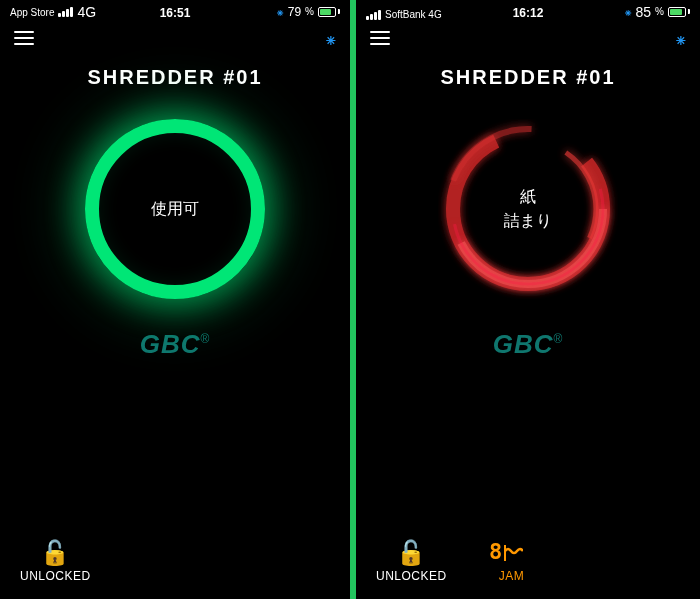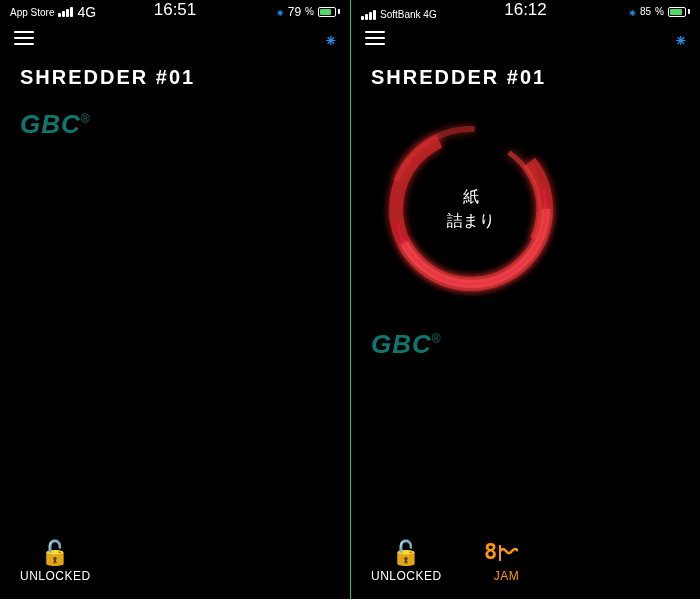--- a/index.html
+++ b/index.html
@@ -16,21 +16,21 @@
       width: 350px;
       height: 599px;
       background: #000;
       display: flex;
       flex-direction: column;
       position: relative;
       overflow: hidden;
     }
 
     .phone-panel + .phone-panel {
-      border-left: 1px solid #22c55e;
+      border-left: 6px solid #22c55e;
     }
 
     
     .status-bar {
       height: 20px;
       display: flex;
       align-items: flex-end;
       justify-content: space-between;
       padding: 0 10px;
       font-size: 10px;
@@ -42,22 +42,22 @@
       display: flex;
       align-items: center;
       gap: 4px;
       font-size: 10px;
     }
 
     .status-center {
       position: absolute;
       left: 50%;
       transform: translateX(-50%);
-      font-size: 17px;
-      font-weight: 400;
+      font-size: 12px;
+      font-weight: 700;
     }
 
     .status-right {
       display: flex;
       align-items: center;
       gap: 4px;
       font-size: 10px;
     }
 
     
@@ -133,20 +133,21 @@
       height: 2px;
       background: #fff;
       border-radius: 1px;
     }
 
     
     .main-content {
       flex: 1;
       display: flex;
       flex-direction: column;
+      align-items: center;
       padding: 10px 20px 0;
     }
 
     .device-title {
       color: #fff;
       font-size: 20px;
       font-weight: 600;
       letter-spacing: 2px;
       margin-bottom: 20px;
     }
@@ -267,20 +268,24 @@
       <span></span>
       <span></span>
       <span></span>
     </div>
     <span class="bt-icon" style="font-size:18px;">⁕</span>
   </div>
 
   <div class="main-content">
     <div class="device-title">SHREDDER #01</div>
 
+    <div class="ring-container">
+      <div class="ring-green"></div>
+      <div class="ring-text">使用可</div>
+    </div>
 
     <div class="gbc-logo">
       <span>GBC</span><span class="reg">®</span>
     </div>
   </div>
 
   <div class="status-footer">
     <div class="status-item">
       <span class="status-icon unlock-green">🔓</span>
       <span class="status-label">UNLOCKED</span>
@@ -296,21 +301,21 @@
         <span style="height:4px"></span>
         <span style="height:6px"></span>
         <span style="height:8px"></span>
         <span style="height:10px"></span>
       </div>
       <span style="font-size:10px;color:#fff;">SoftBank  4G</span>
     </div>
     <div class="status-center">16:12</div>
     <div class="status-right">
       <span class="bt-icon">⁕</span>
-      <span style="font-size:10px;color:#fff;">85</span>
+      <span style="font-size:14px;color:#fff;">85</span>
         <span style="font-size:10px;color:#fff">%</span>
       <div class="battery">
         <div class="battery-body">
           <div class="battery-fill" style="width:85%"></div>
         </div>
         <div class="battery-tip"></div>
       </div>
     </div>
   </div>
 

